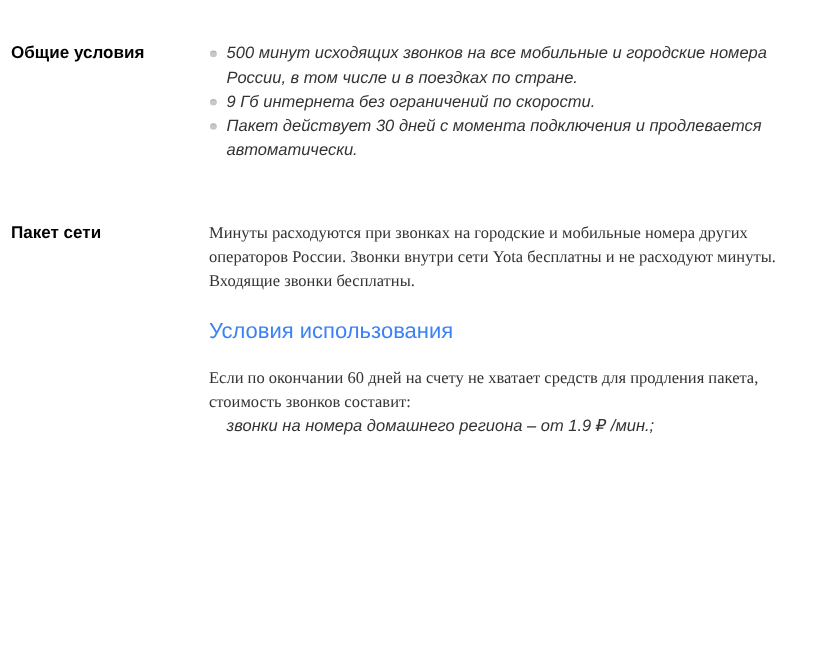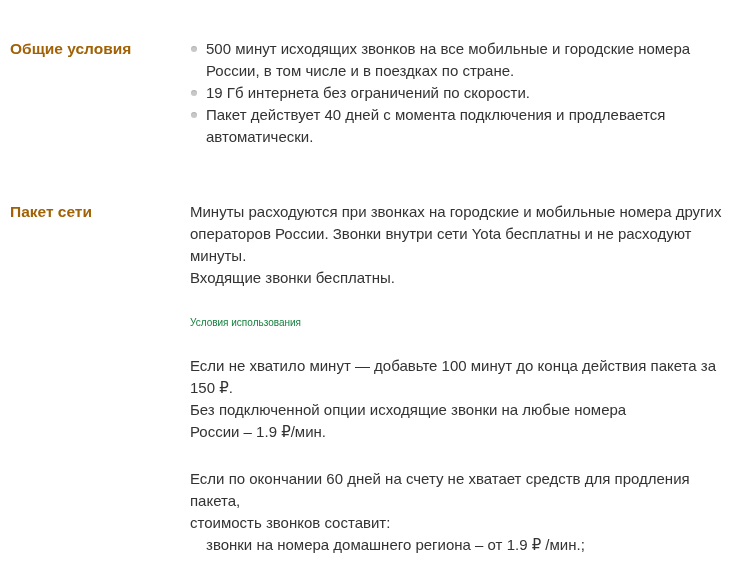--- a/index.html
+++ b/index.html
@@ -27,96 +27,95 @@
     align-items: flex-start;
   }
   .section + .section {
     margin-top: 53px;
   }
   .label-col {
     flex: 0 0 180px;
     width: 180px;
     font-weight: 700;
     font-size: 15.5px;
-    color: #a16207;
+    color: #000000;
   }
   .content-col {
     flex: 0 0 553px;
     width: 553px;
   }
   ul.bullet-list {
     list-style: none;
     margin: 0;
     padding: 0;
+    font-style: italic;
   }
   ul.bullet-list li {
     position: relative;
     padding-left: 16px;
   }
   .bullet-dot {
     position: absolute;
     left: 1px;
     top: 8px;
     width: 6px;
     height: 6px;
     border-radius: 50%;
     background: #c8c8c8;
     box-shadow: inset 0 1px 1px rgba(0,0,0,0.12);
   }
   .pre {
     white-space: pre-line;
   }
   p.paragraph {
     margin: 0;
+    font-family: Liberation Serif, serif;
   }
   .intro-paragraph       { margin-bottom: 23px !important; }
-  .usage-terms-heading   { margin: 0 0 21px 0; color: #15803d; font-size: 10px; }
+  .usage-terms-heading   { margin: 0 0 21px 0; color: #3b82f6; font-size: 20px; }
   .add-minutes-paragraph { margin-bottom: 25px !important; }
   .expiry-paragraph      { margin-bottom: 0 !important; }
 </style>
 </head>
 <body>
 
 <div class="page">
 
   <div class="section">
     <div class="label-col">Общие условия</div>
     <div class="content-col">
       <ul class="bullet-list">
         <li>
           <span class="bullet-dot"></span>
           <span class="pre">500 минут исходящих звонков на все мобильные и городские номера
 России, в том числе и в поездках по стране.</span>
         </li>
         <li>
           <span class="bullet-dot"></span>
-          <span class="pre">19 Гб интернета без ограничений по скорости.</span>
+          <span class="pre">9 Гб интернета без ограничений по скорости.</span>
         </li>
         <li>
           <span class="bullet-dot"></span>
-          <span class="pre">Пакет действует 40 дней с момента подключения и продлевается
+          <span class="pre">Пакет действует 30 дней с момента подключения и продлевается
 автоматически.</span>
         </li>
       </ul>
     </div>
   </div>
 
   <div class="section">
     <div class="label-col">Пакет сети</div>
     <div class="content-col">
 
       <p class="paragraph pre intro-paragraph">Минуты расходуются при звонках на городские и мобильные номера других
 операторов России. Звонки внутри сети Yota бесплатны и не расходуют минуты.
 Входящие звонки бесплатны.</p>
 
       <div class="usage-terms-heading">Условия использования</div>
 
-      <p class="paragraph pre add-minutes-paragraph">Если не хватило минут — добавьте 100 минут до конца действия пакета за 150 ₽.
-Без подключенной опции исходящие звонки на любые номера
-России – 1.9 ₽/мин.</p>
 
       <p class="paragraph pre expiry-paragraph">Если по окончании 60 дней на счету не хватает средств для продления пакета,
 стоимость звонков составит:</p>
 
       <ul class="bullet-list">
         <li>
           
           <span class="pre">звонки на номера домашнего региона – от 1.9 ₽ /мин.;</span>
         </li>
 

